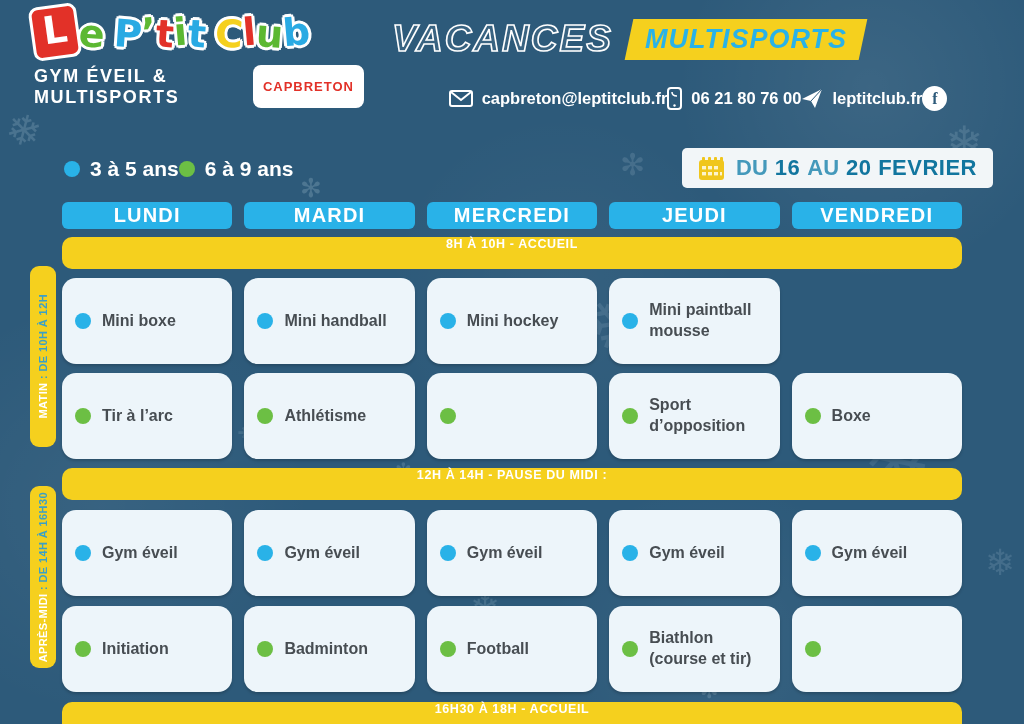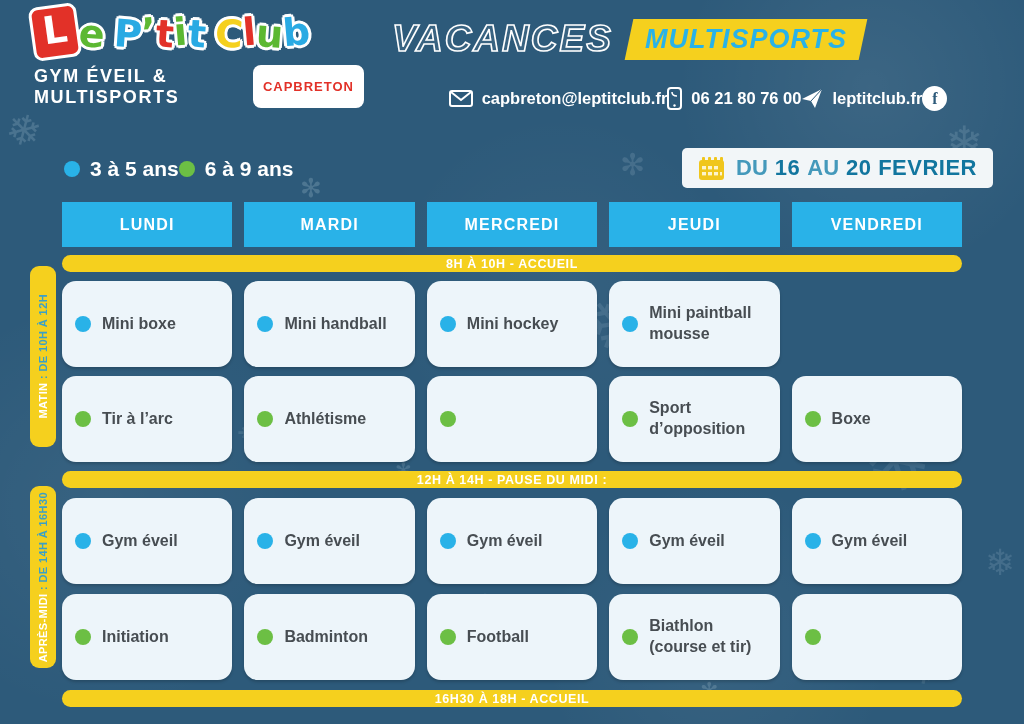--- a/index.html
+++ b/index.html
@@ -62,22 +62,22 @@
 
   
   .date-banner { position:absolute; right:31px; top:148px; height:40px; background:#f2f6f8; display:flex; align-items:center; gap:11px; padding:0 16px; border-radius:5px; }
   .date-text { font-size:22px; color:#1d84ad; display:flex; gap:7px; align-items:baseline; }
   .date-light { font-weight:bold; color:#4499bb; }
   .date-strong { font-weight:bold; color:#12769f; letter-spacing:0.5px; }
 
   
   .board { position:absolute; left:62px; top:202px; width:900px; }
   .day-row { display:grid; grid-template-columns:repeat(5,1fr); gap:12px; margin-bottom:8px; }
-  .day-pill { height:45px; background:#29b2e8; border-radius:0; display:flex; align-items:center; justify-content:center; color:#fff; font-weight:bold; font-size:16px; letter-spacing:1.2px; }
-  .banner { height:17px; background:#f5d01e; border-radius:10px; display:flex; align-items:center; justify-content:center; color:#fff; font-weight:bold; font-size:12.5px; letter-spacing:0.6px; }
+  .day-pill { height:27px; background:#29b2e8; border-radius:6px; display:flex; align-items:center; justify-content:center; color:#fff; font-weight:bold; font-size:20px; letter-spacing:1.2px; }
+  .banner { height:32px; background:#f5d01e; border-radius:10px; display:flex; align-items:flex-start; justify-content:center; color:#fff; font-weight:bold; font-size:12.5px; letter-spacing:0.6px; }
   .banner span.banner-rest { color:#fdf0b0; font-weight:bold; margin-left:5px; }
   .mb9 { margin-bottom:9px; } .mb10 { margin-bottom:10px; }
   .cards-row { display:grid; grid-template-columns:repeat(5,1fr); gap:12px; margin-bottom:9px; height:86px; }
   .cards-row:last-of-type { margin-bottom:10px; }
   .card { background:#edf5fa; border-radius:14px; display:flex; align-items:center; gap:11px; padding:0 8px 0 13px; box-shadow:0 2px 3px rgba(0,0,0,0.18); }
   .card-label { color:#474d52; font-weight:bold; font-size:16px; line-height:1.3; }
 
   
   .rail {
     position:absolute; left:-32px; width:26px; background:#f5d01e; border-radius:9px;

